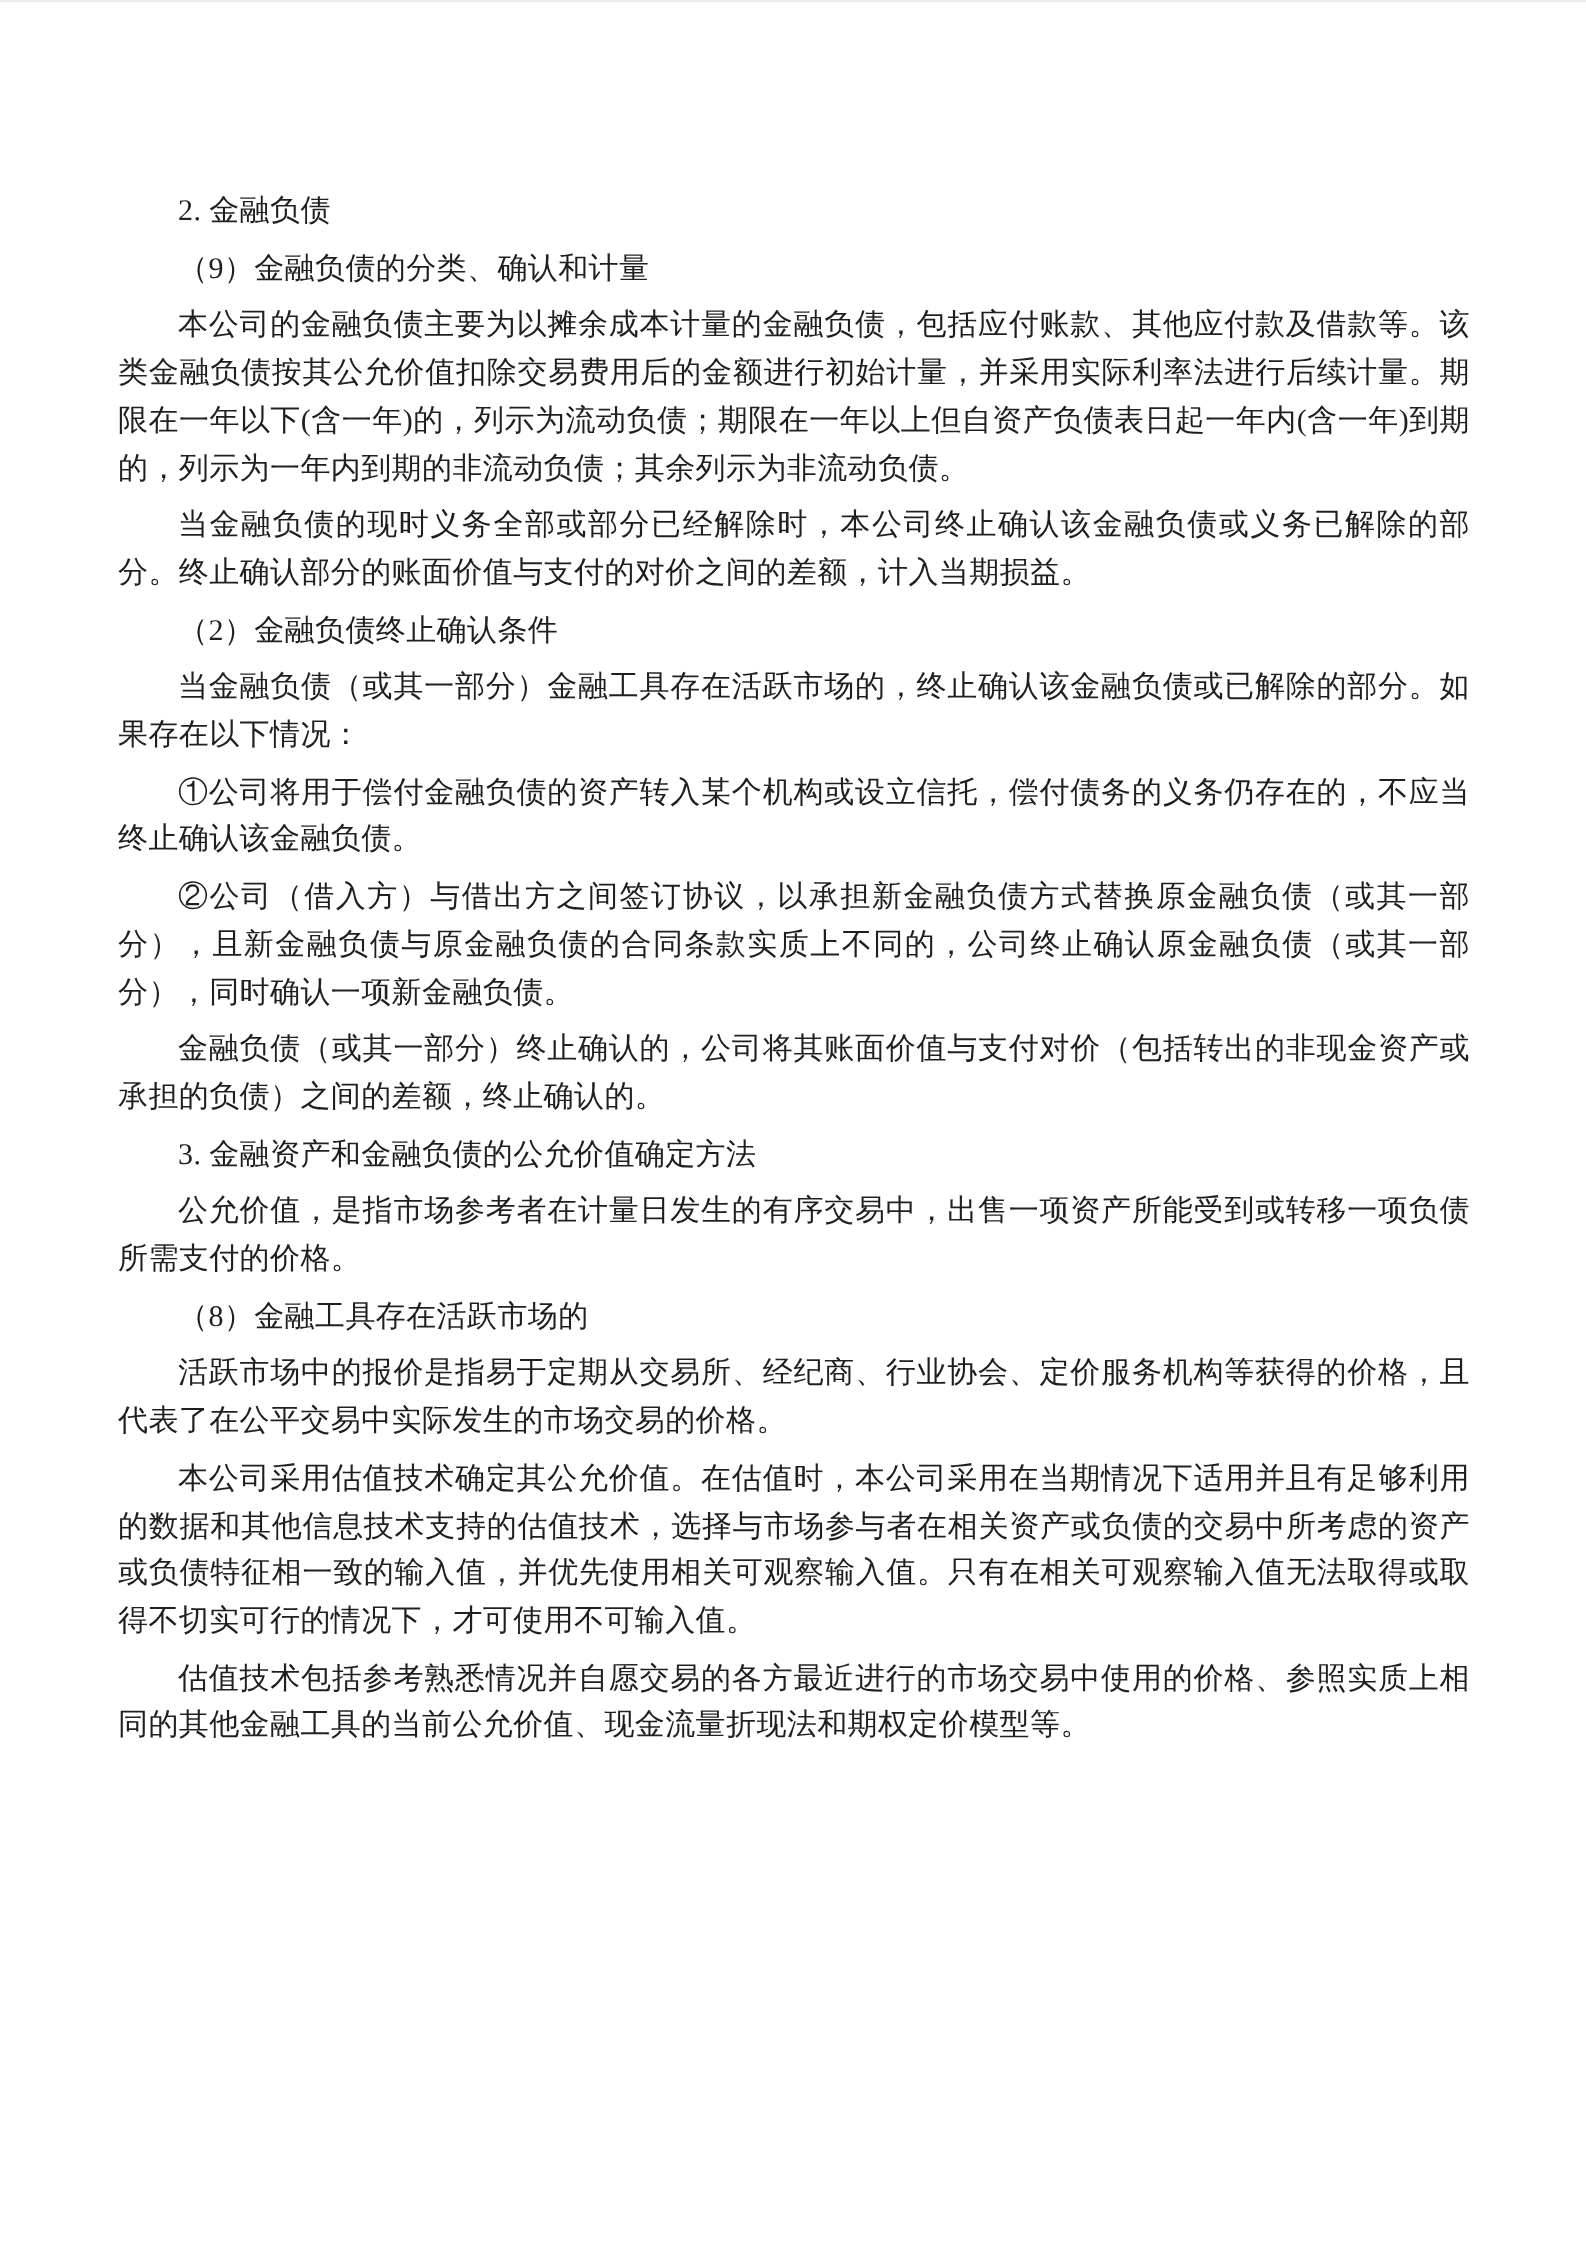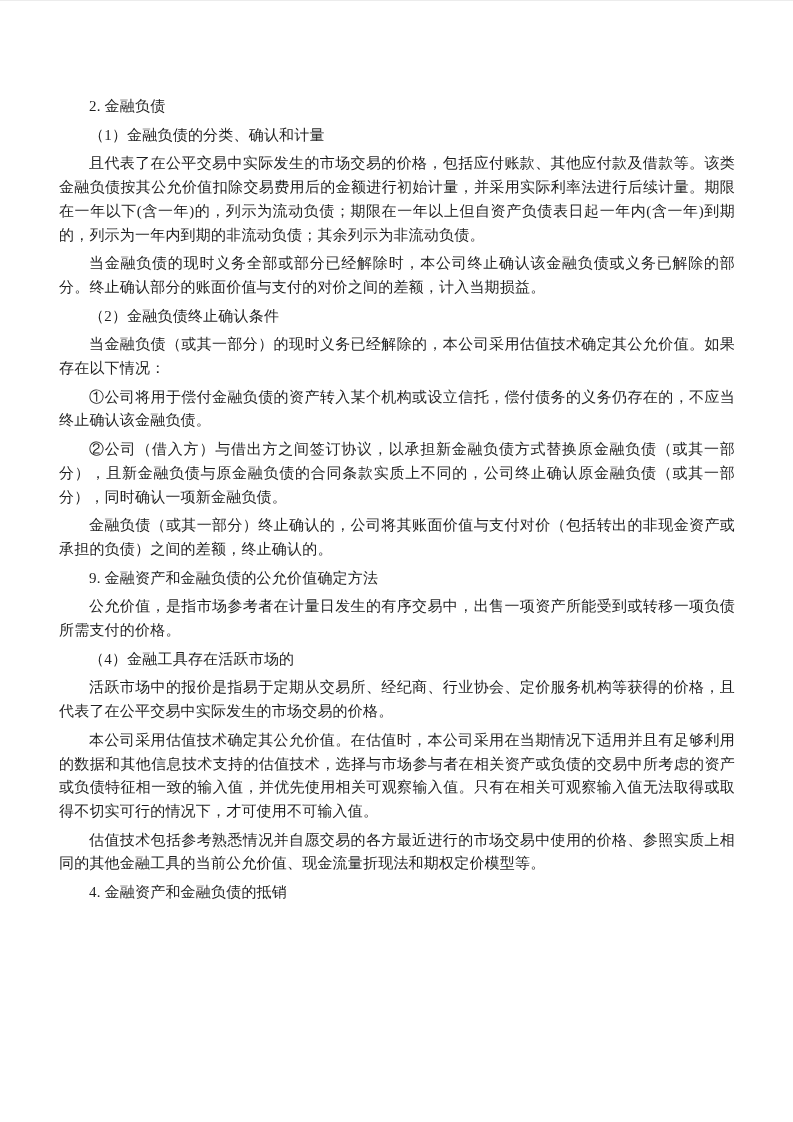--- a/index.html
+++ b/index.html
@@ -39,29 +39,28 @@
   }
 </style>
 </head>
 <body>
 
 <div class="page">
   <div class="top-line"></div>
 
   <div class="content">
     <p>2. 金融负债</p>
-    <p>（1）金融负债的分类、确认和计量</p>
-    <p>且代表了在公平交易中实际发生的市场交易的价格，包括应付账款、其他应付款及借款等。该类金融负债按其公允价值扣除交易费用后的金额进行初始计量，并采用实际利率法进行后续计量。期限在一年以下(含一年)的，列示为流动负债；期限在一年以上但自资产负债表日起一年内(含一年)到期的，列示为一年内到期的非流动负债；其余列示为非流动负债。</p>
+    <p>（9）金融负债的分类、确认和计量</p>
+    <p>本公司的金融负债主要为以摊余成本计量的金融负债，包括应付账款、其他应付款及借款等。该类金融负债按其公允价值扣除交易费用后的金额进行初始计量，并采用实际利率法进行后续计量。期限在一年以下(含一年)的，列示为流动负债；期限在一年以上但自资产负债表日起一年内(含一年)到期的，列示为一年内到期的非流动负债；其余列示为非流动负债。</p>
     <p>当金融负债的现时义务全部或部分已经解除时，本公司终止确认该金融负债或义务已解除的部分。终止确认部分的账面价值与支付的对价之间的差额，计入当期损益。</p>
     <p>（2）金融负债终止确认条件</p>
-    <p>当金融负债（或其一部分）的现时义务已经解除的，本公司采用估值技术确定其公允价值。如果存在以下情况：</p>
+    <p>当金融负债（或其一部分）金融工具存在活跃市场的，终止确认该金融负债或已解除的部分。如果存在以下情况：</p>
     <p>①公司将用于偿付金融负债的资产转入某个机构或设立信托，偿付债务的义务仍存在的，不应当终止确认该金融负债。</p>
     <p>②公司（借入方）与借出方之间签订协议，以承担新金融负债方式替换原金融负债（或其一部分），且新金融负债与原金融负债的合同条款实质上不同的，公司终止确认原金融负债（或其一部分），同时确认一项新金融负债。</p>
     <p>金融负债（或其一部分）终止确认的，公司将其账面价值与支付对价（包括转出的非现金资产或承担的负债）之间的差额，终止确认的。</p>
-    <p>9. 金融资产和金融负债的公允价值确定方法</p>
+    <p>3. 金融资产和金融负债的公允价值确定方法</p>
     <p>公允价值，是指市场参考者在计量日发生的有序交易中，出售一项资产所能受到或转移一项负债所需支付的价格。</p>
-    <p>（4）金融工具存在活跃市场的</p>
+    <p>（8）金融工具存在活跃市场的</p>
     <p>活跃市场中的报价是指易于定期从交易所、经纪商、行业协会、定价服务机构等获得的价格，且代表了在公平交易中实际发生的市场交易的价格。</p>
     <p>本公司采用估值技术确定其公允价值。在估值时，本公司采用在当期情况下适用并且有足够利用的数据和其他信息技术支持的估值技术，选择与市场参与者在相关资产或负债的交易中所考虑的资产或负债特征相一致的输入值，并优先使用相关可观察输入值。只有在相关可观察输入值无法取得或取得不切实可行的情况下，才可使用不可输入值。</p>
     <p>估值技术包括参考熟悉情况并自愿交易的各方最近进行的市场交易中使用的价格、参照实质上相同的其他金融工具的当前公允价值、现金流量折现法和期权定价模型等。</p>
-    <p>4. 金融资产和金融负债的抵销</p>
   </div>
 </div>
 
 </body></html>

